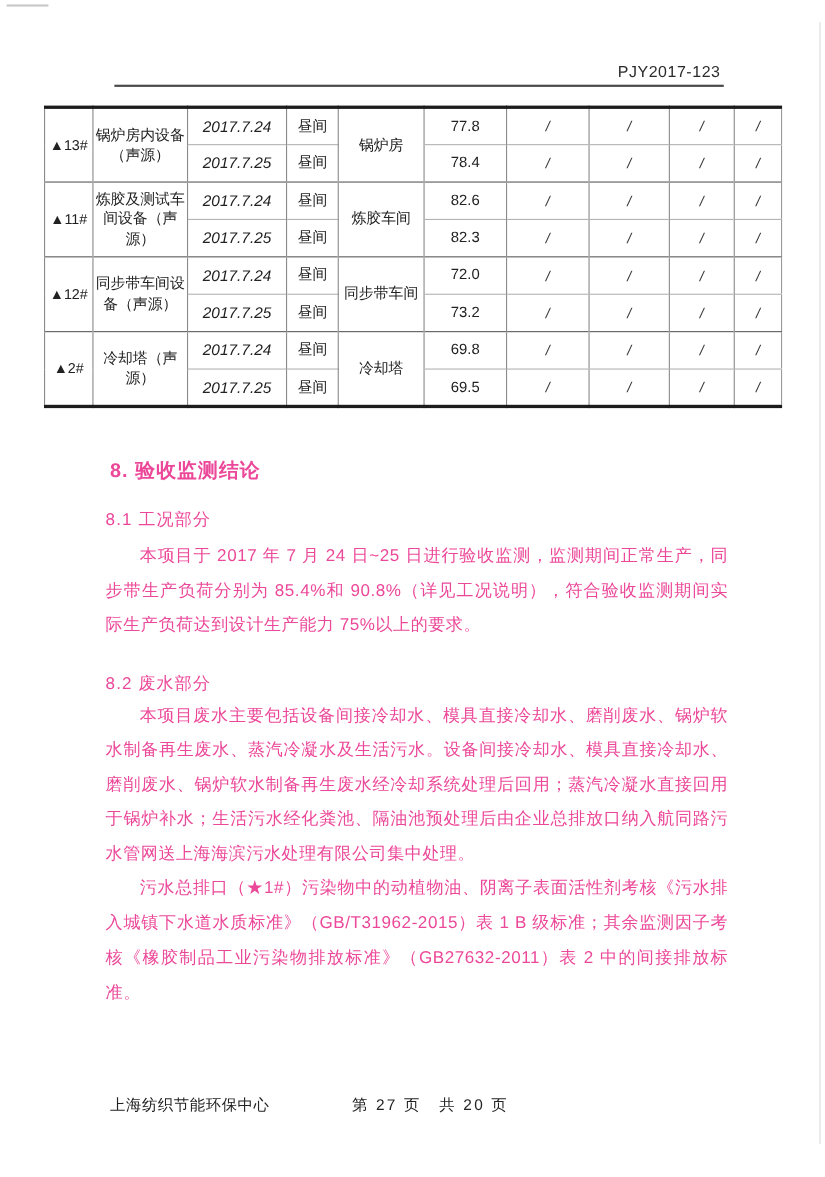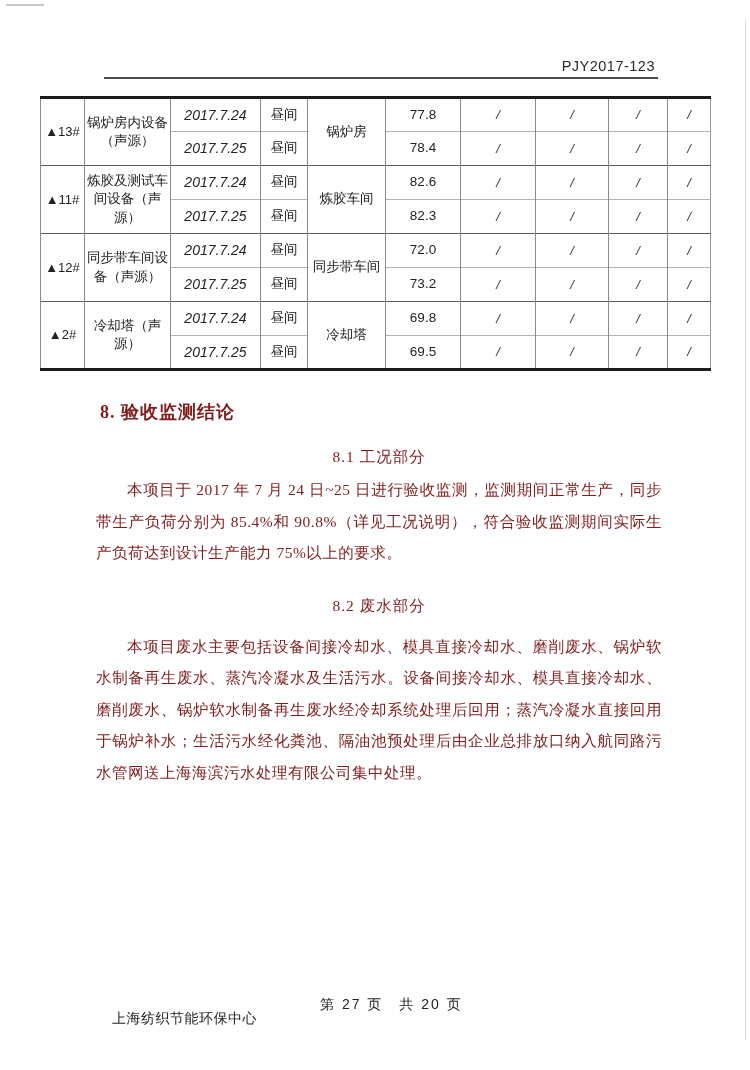--- a/index.html
+++ b/index.html
@@ -55,48 +55,47 @@
     line-height: 1.35;
   }
   table.noise-table tr.g-first td { border-top: 1.5px solid #5a5a5a; }
   table.noise-table tr:first-child td { border-top: none; }
   td.c-id { font-size: 13px; letter-spacing: 0; }
   td.c-name { font-size: 13.5px; padding: 0 4px; margin-left: 24px; }
   td.c-date { font-size: 14px; font-style: italic; }
   td.c-slash { font-style: italic; font-size: 13px; color: #333; }
   
   .content {
-    position: absolute; left: 96px; top: 400px; width: 566px;
-    color: #7f1d1d;
-    font-family: Liberation Serif, serif;
+    position: absolute; left: 96px; top: 416px; width: 566px;
+    color: #ec4899;
   }
   .sec-heading {
     font-size: 18px; font-weight: bold; line-height: 24px;
     margin-left: 4px; margin-bottom: 22px;
     letter-spacing: 1px;
   }
   .sub-heading {
     font-size: 15.5px; font-weight: normal; line-height: 22px;
-    margin-bottom: 6px; letter-spacing: 1px; text-align: center;
-  }
-  .sub-heading.second { margin-top: 26px; margin-bottom: 14px; }
+    margin-bottom: 6px; letter-spacing: 1px;
+  }
+  .sub-heading.second { margin-top: 26px; margin-bottom: 2px; }
   .content p {
     font-size: 15.5px; line-height: 31.5px;
     text-align: justify;
     text-indent: 2em;
     letter-spacing: 0.5px;
   }
   .content p.p-81 { margin-bottom: 14px; }
   .content p.continues { text-align-last: justify; }
   
   .footer {
     position: absolute; left: 0; top: 996px; width: 750px;
     font-size: 14px; color: #222;
   }
-  .footer .org { position: absolute; left: 112px; top: 0; letter-spacing: 0.5px; margin-top: 14px; }
+  .footer .org { position: absolute; left: 100px; top: 0; letter-spacing: 0.5px; }
   .footer .page-info { position: absolute; left: 320px; top: 0; letter-spacing: 2px; }
 </style>
 </head>
 <body>
 
 <div class="page">
 
   <div class="scan-mark-topleft"></div>
   <div class="scan-edge-right"></div>
 
@@ -209,20 +208,21 @@
   </table>
 
   <div class="content">
     <div class="sec-heading">8. 验收监测结论</div>
 
     <div class="sub-heading">8.1 工况部分</div>
     <p class="p-81">本项目于 2017 年 7 月 24 日~25 日进行验收监测，监测期间正常生产，同步带生产负荷分别为 85.4%和 90.8%（详见工况说明），符合验收监测期间实际生产负荷达到设计生产能力 75%以上的要求。</p>
 
     <div class="sub-heading second">8.2 废水部分</div>
     <p>本项目废水主要包括设备间接冷却水、模具直接冷却水、磨削废水、锅炉软水制备再生废水、蒸汽冷凝水及生活污水。设备间接冷却水、模具直接冷却水、磨削废水、锅炉软水制备再生废水经冷却系统处理后回用；蒸汽冷凝水直接回用于锅炉补水；生活污水经化粪池、隔油池预处理后由企业总排放口纳入航同路污水管网送上海海滨污水处理有限公司集中处理。</p>
+    <p>污水总排口（★1#）污染物中的动植物油、阴离子表面活性剂考核《污水排入城镇下水道水质标准》（GB/T31962-2015）表 1 B 级标准；其余监测因子考核《橡胶制品工业污染物排放标准》（GB27632-2011）表 2 中的间接排放标准。</p>
   </div>
 
   <div class="footer">
     <span class="org">上海纺织节能环保中心</span>
     <span class="page-info">第 27 页　共 20 页</span>
   </div>
 
 </div>
 
 </body></html>

